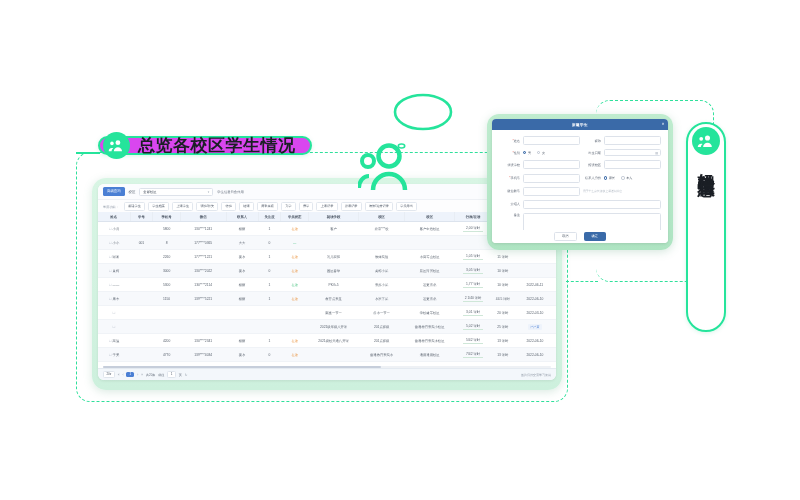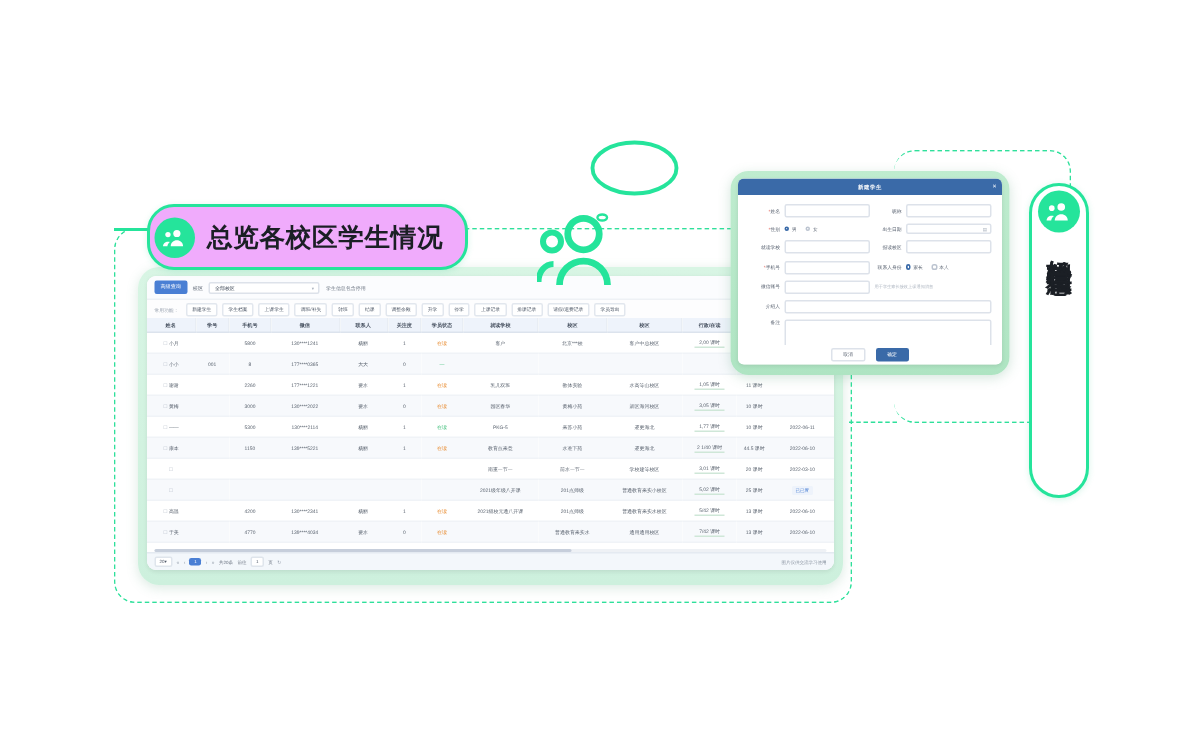--- a/index.html
+++ b/index.html
@@ -111,22 +111,22 @@
 
   
   .hscroll{
     position:absolute;left:5px;right:5px;bottom:12px;height:2.4px;
     background:#eef1f5;border-radius:2px;
   }
   .hscroll i{display:block;width:62%;height:100%;background:#c6cedb;border-radius:2px;}
 
   
   .pill-left{
-    position:absolute;left:98px;top:136px;height:44px;
-    background:#f0abfc;border:2.5px solid #25e49b;border-radius:18px;
+    position:absolute;left:98px;top:136px;height:19px;
+    background:#d946ef;border:2.5px solid #25e49b;border-radius:18px;
     display:flex;align-items:center;padding:0 14px 0 3px;box-sizing:border-box;
     box-shadow:0 1px 4px rgba(40,200,140,.18);
   }
   .pill-left .avatar{
     width:27px;height:27px;border-radius:50%;background:#25e49b;
     display:flex;align-items:center;justify-content:center;flex:0 0 auto;margin-right:8px;
   }
   .pill-left .txt{
     font-size:17px;color:#1b1f25;font-weight:bold;letter-spacing:.5px;white-space:nowrap;
   }

